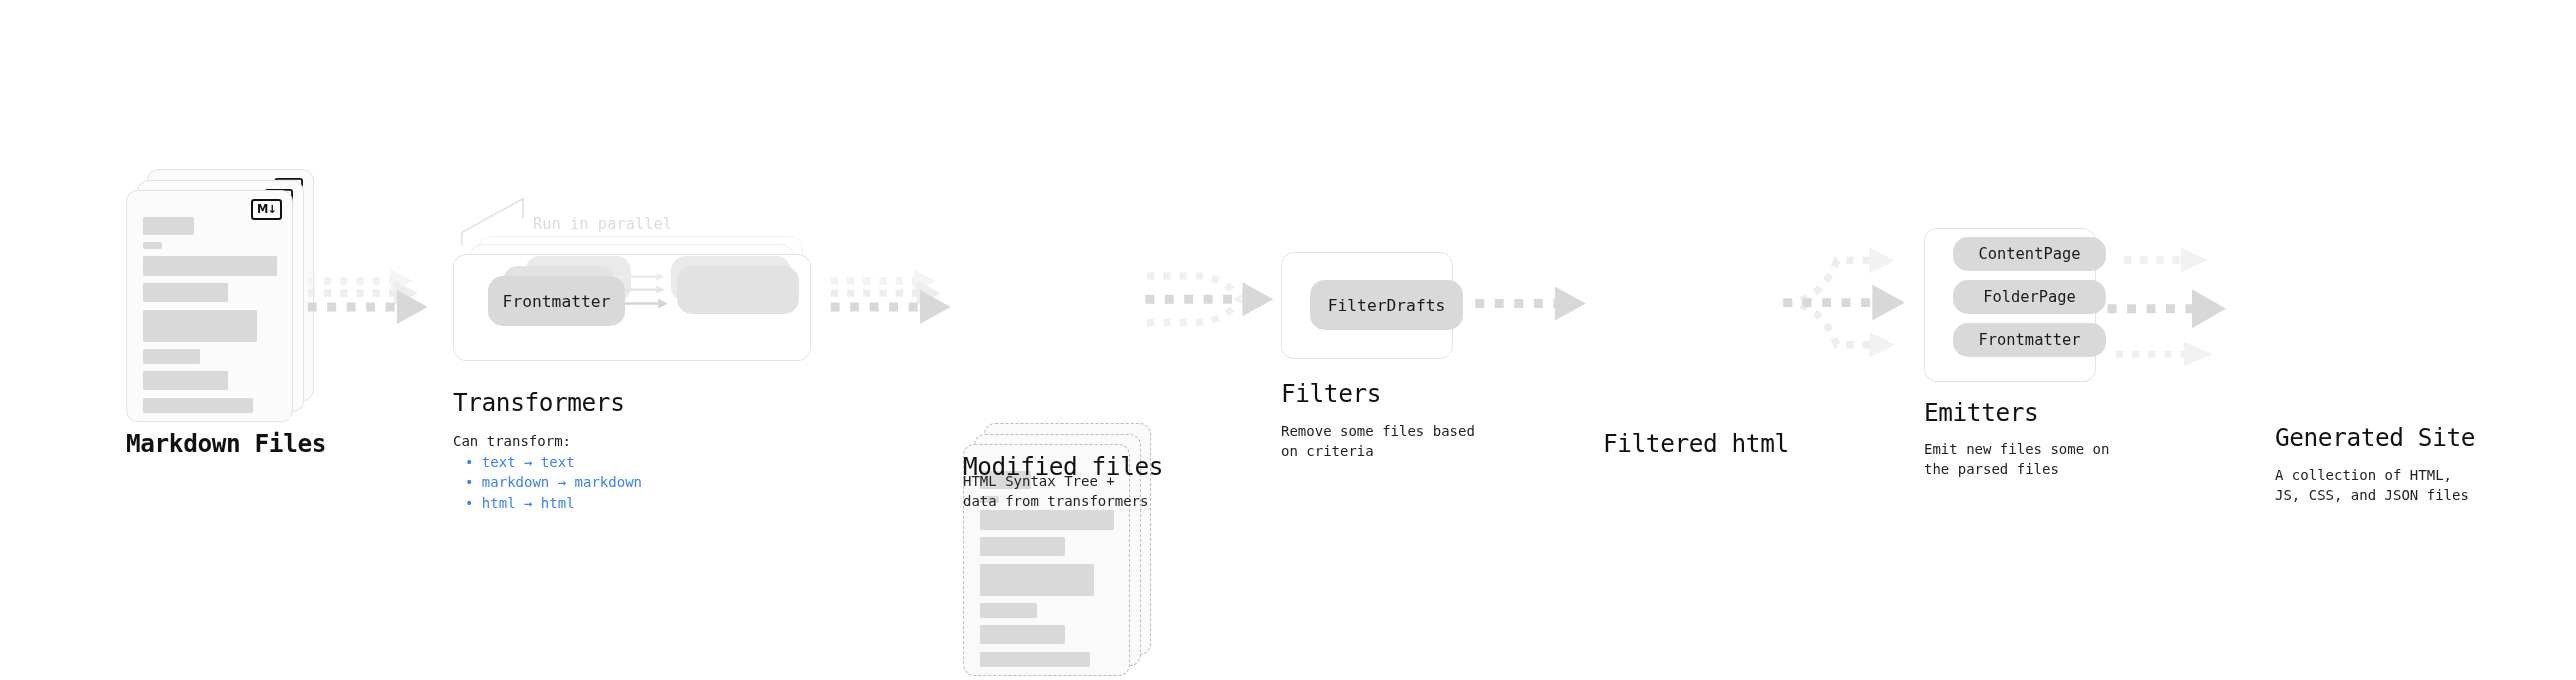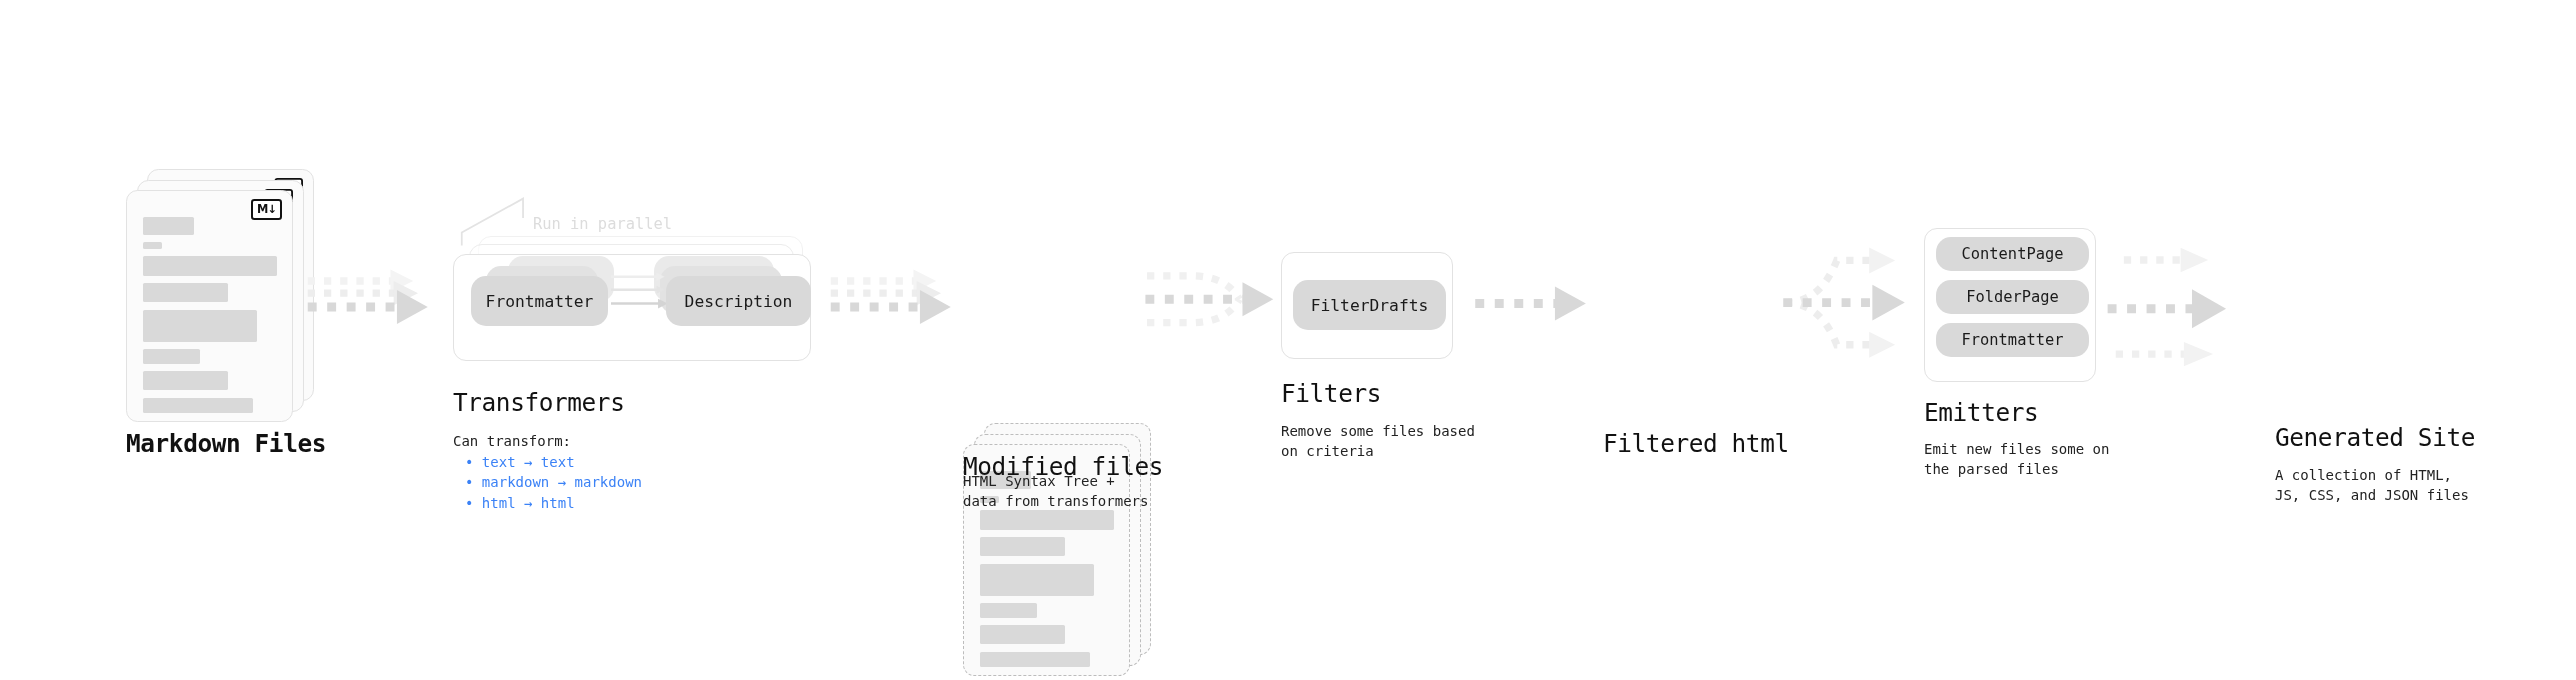--- a/index.html
+++ b/index.html
@@ -48,21 +48,21 @@
 
   
   .cont{
     position:absolute;box-sizing:border-box;
     border:1.3px solid #e2e2e2;border-radius:13px;background:#fff;
   }
   .chip{
     box-sizing:border-box;
     background:#d9d9d9;border-radius:15px;
     display:flex;align-items:center;justify-content:center;
-    font-size:16.3px;color:#1a1a1a;letter-spacing:0px;white-space:nowrap;
+    font-size:16.3px;color:#1a1a1a;letter-spacing:0px;white-space:nowrap;margin-left:17px;
   }
   .chip.ghost1{background:#eaeaea;}
   .chip.ghost2{background:#e2e2e2;}
 
   
   .title{
     position:absolute;font-size:24.4px;letter-spacing:-0.4px;color:#111;white-space:nowrap;
   }
   .sub{
     position:absolute;font-size:14px;line-height:20.3px;color:#222;white-space:pre;
@@ -140,21 +140,20 @@
       </g>
       <polygon points="56,18 66,23 56,28" fill="#e4e4e4"></polygon>
       <g fill="none" stroke="#d4d4d4" stroke-width="3">
         <line x1="0" y1="40" x2="60" y2="40"></line>
       </g>
       <polygon points="58,34 70,40 58,46" fill="#d4d4d4"></polygon>
     </svg>
   </div>
 
   <div class="chip" style="position:absolute;left:471px;top:276px;width:137px;height:50px;">Frontmatter</div>
-  <div class="chip" style="position:absolute;left:666px;top:276px;width:145px;height:50px;">Description</div>
 
   <div class="node" style="left:460px;top:197px;">
     <svg width="89" height="50" viewBox="0 0 110 62">
       <path d="M2 60 L2 44 L78 2 L78 26" fill="none" stroke="#e3e3e3" stroke-width="2.2"></path>
     </svg>
   </div>
   <div class="runpar" style="left:533px;top:196px;">Run in parallel</div>
 
   <div class="title" style="left:453px;top:388px;text-align:center;">Transformers</div>
   <div class="sub" style="left:453px;top:431px;">Can transform:</div>

